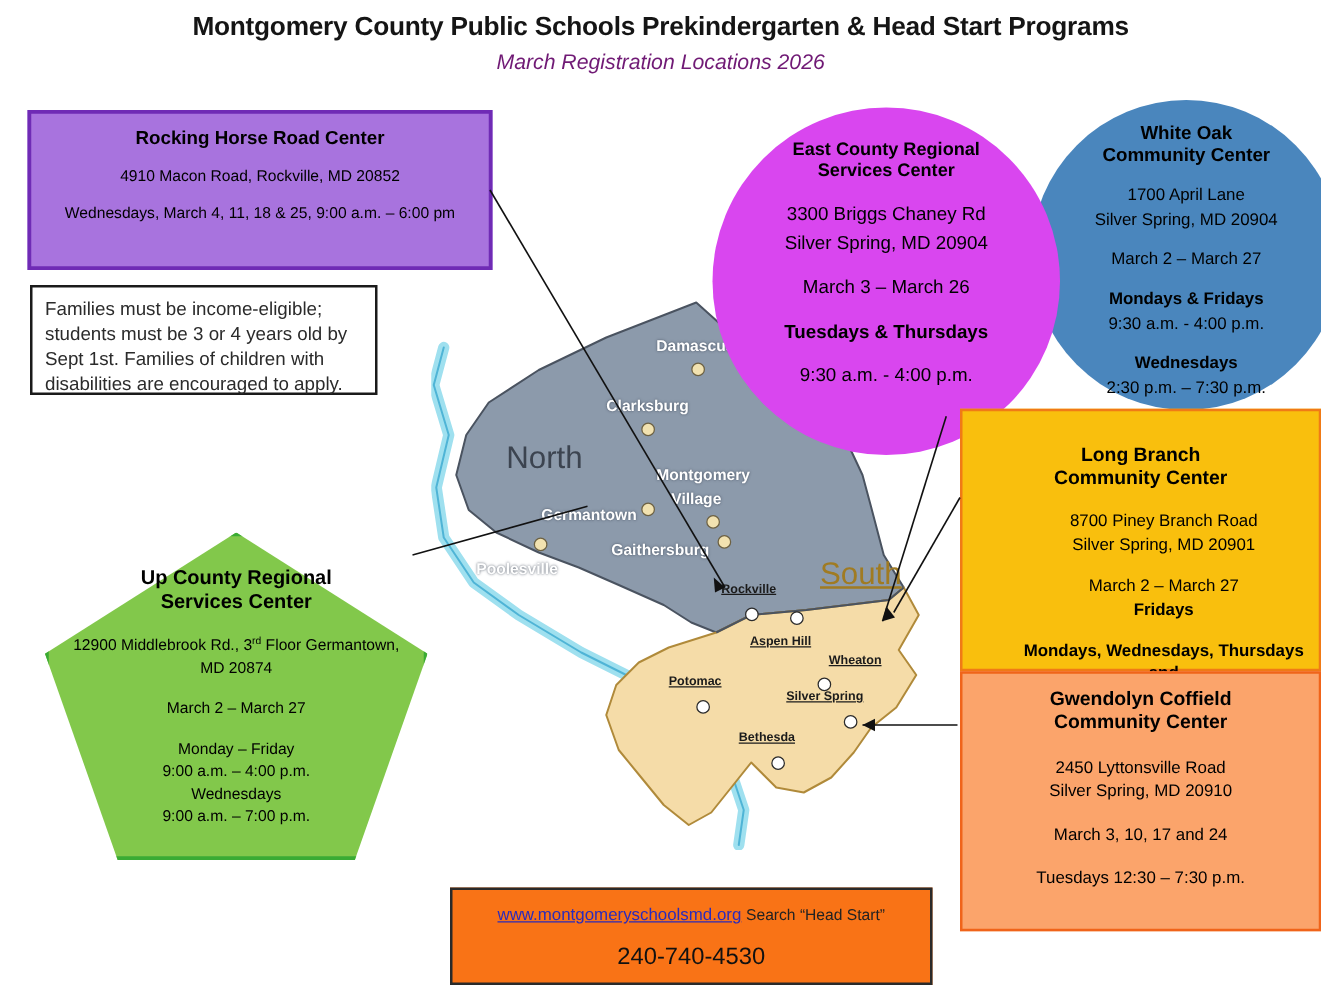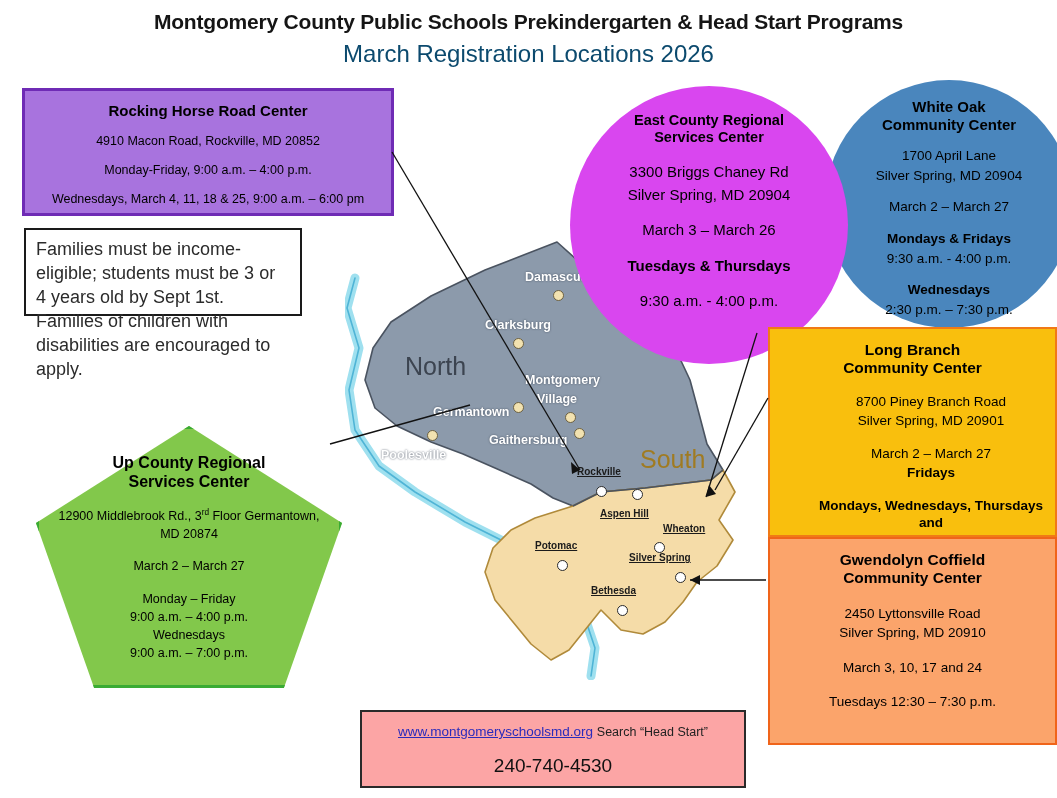--- a/index.html
+++ b/index.html
@@ -8,21 +8,21 @@
 
   .stage{position:absolute;inset:0;width:1057px;height:576px;}
 
   
   #title{
     position:absolute;left:0;top:10px;width:1057px;text-align:center;
     font-size:21px;font-weight:bold;letter-spacing:-0.2px;color:#151515;
   }
   #subtitle{
     position:absolute;left:0;top:40px;width:1057px;text-align:center;
-    font-size:24px;font-weight:normal;color:#0c4a6e;
+    font-size:17px;font-weight:normal;color:#701a75;font-style:italic;
   }
 
   
   .card{position:absolute;box-sizing:border-box;}
   .card .hd{font-weight:bold;text-align:center;line-height:1.18;}
   .card .ln{text-align:center;line-height:1.3;}
   .ln.b{font-weight:bold;}
 
   
   #rocking-horse{
@@ -32,21 +32,21 @@
   }
   #rocking-horse .hd{font-size:15px;margin-top:3px;}
   #rocking-horse .ln{font-size:12.5px;margin-top:13px;}
 
   
   #eligibility{
     left:24px;top:228px;width:278px;height:88px;
     background:#fff;border:2px solid #1a1a1a;
     padding:8px 10px;
   }
-  #eligibility .body{font-size:18px;line-height:1.33;color:#2b2b2b;text-align:left;}
+  #eligibility .body{font-size:15px;line-height:1.33;color:#2b2b2b;text-align:left;}
 
   
   #east-county{
     left:570px;top:86px;width:278px;height:278px;border-radius:50%;
     background:#d946ef;padding-top:26px;z-index:3;
   }
   #east-county .hd{font-size:14.5px;}
   #east-county .ln{font-size:15px;margin-top:3px;}
   #east-county .ln.gap{margin-top:16px;}
 
@@ -56,21 +56,21 @@
     background:#4a86bd;padding-top:18px;z-index:2;
   }
   #white-oak .hd{font-size:15px;}
   #white-oak .ln{font-size:13.5px;margin-top:2px;}
   #white-oak .ln.gap{margin-top:14px;}
 
   
   #long-branch{
     left:768px;top:327px;width:289px;height:210px;
     background:#f9bf0d;border:2px solid #f07a16;
-    padding-top:12px;z-index:4;
+    padding-top:27px;z-index:4;
   }
   #long-branch .hd{font-size:15.5px;}
   #long-branch .ln{font-size:13.5px;margin-top:2px;margin-left:37px;}
   #long-branch .ln.gap{margin-top:15px;}
 
   
   #coffield{
     left:768px;top:537px;width:289px;height:208px;
     background:#fba46b;border:2px solid #f0641a;
     padding-top:12px;z-index:4;
@@ -91,21 +91,21 @@
   }
   #up-county .txt{position:absolute;inset:0;padding-top:28px;}
   #up-county .hd{font-size:16px;}
   #up-county .ln{font-size:12.5px;margin-top:2px;}
   #up-county .ln.gap{margin-top:16px;}
   sup{font-size:0.66em;vertical-align:super;}
 
   
   #footer{
     left:360px;top:710px;width:386px;height:78px;
-    background:#fca5a5;border:2px solid #2a2a2a;padding-top:12px;
+    background:#f97316;border:2px solid #2a2a2a;padding-top:12px;
   }
   #footer .row{text-align:center;font-size:13.5px;}
   #footer .url{color:#2b2bbb;text-decoration:underline;font-weight:normal;}
   #footer .search{color:#222;font-size:12.5px;}
   #footer .phone{margin-top:16px;font-size:19px;color:#111;}
 
   
   #map{position:absolute;left:345px;top:230px;width:420px;height:450px;z-index:1;}
   .maplabel{position:absolute;font-weight:bold;white-space:nowrap;pointer-events:none;}
   .city-n{color:#ffffff;font-size:12.5px;text-shadow:0 0 2px rgba(60,70,85,.9);}
@@ -138,21 +138,21 @@
 
       <path d="M228 276 L256 262 L300 258 L366 250 L378 240 L390 262 L374 290 L388 310 L372 336 L352 352
                L338 372 L320 392 L298 404 L276 400 L256 380 L240 400 L224 420 L206 430 L186 414 L168 392
                L150 370 L140 342 L148 318 L166 300 L190 288 Z" fill="#f5dca8" stroke="#b08a3a" stroke-width="1.6" stroke-linejoin="round"></path>
 
       <path d="M228 276 L256 262 L300 258 L366 250 L378 240" fill="none" stroke="#4a5360" stroke-width="1.6"></path>
     </svg>
 
     
     <div class="maplabel region-n" style="left:60px;top:122px;">North</div>
-    <div class="maplabel region-s" style="left:295px;top:215px;">South</div>
+    <div class="maplabel region-s" style="left:311px;top:215px;text-decoration:underline;">South</div>
 
     
     <div class="maplabel city-n" style="left:180px;top:40px;">Damascus</div>
     <div class="dot" style="left:208px;top:60px;"></div>
 
     <div class="maplabel city-n" style="left:140px;top:88px;">Clarksburg</div>
     <div class="dot" style="left:168px;top:108px;"></div>
 
     <div class="maplabel city-n" style="left:180px;top:143px;">Montgomery</div>
     <div class="maplabel city-n" style="left:192px;top:162px;">Village</div>
@@ -198,21 +198,20 @@
 
     <line x1="768" y1="398" x2="715" y2="490" stroke="#111" stroke-width="1.3"></line>
 
     <line x1="766" y1="580" x2="690" y2="580" stroke="#111" stroke-width="1.3"></line>
     <polygon points="690,580 700,575 700,585" fill="#111"></polygon>
   </svg>
 
   <div class="card" id="rocking-horse">
     <div class="hd">Rocking Horse Road Center</div>
     <div class="ln">4910 Macon Road, Rockville, MD 20852</div>
-    <div class="ln">Monday-Friday, 9:00 a.m. – 4:00 p.m.</div>
     <div class="ln">Wednesdays, March 4, 11, 18 &amp; 25, 9:00 a.m. – 6:00 pm</div>
   </div>
 
   <div class="card" id="eligibility">
     <div class="body">Families must be income-eligible; students must be 3 or 4 years old by Sept 1st. Families of children with disabilities are encouraged to apply.</div>
   </div>
 
   <div class="card" id="east-county">
     <div class="hd">East County Regional</div>
     <div class="hd">Services Center</div>

